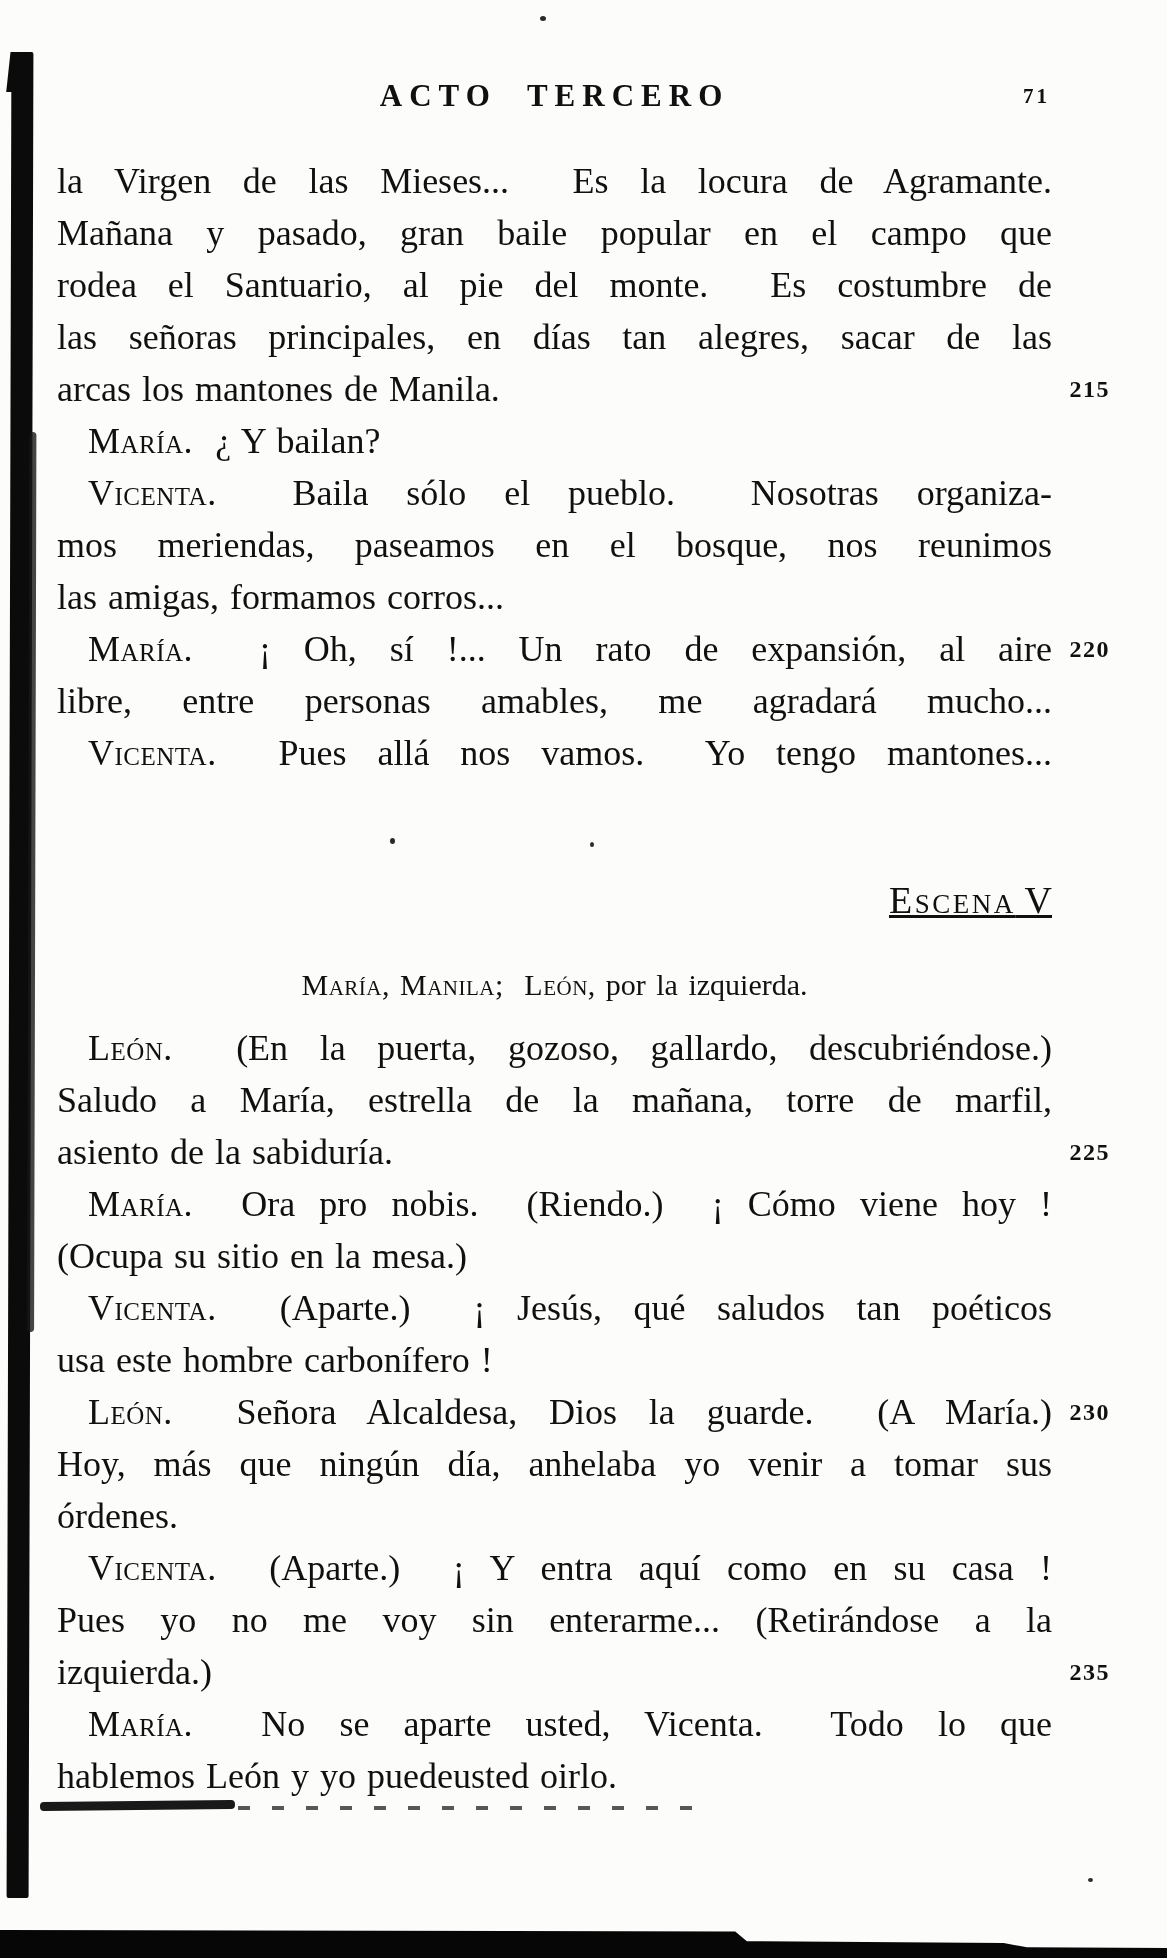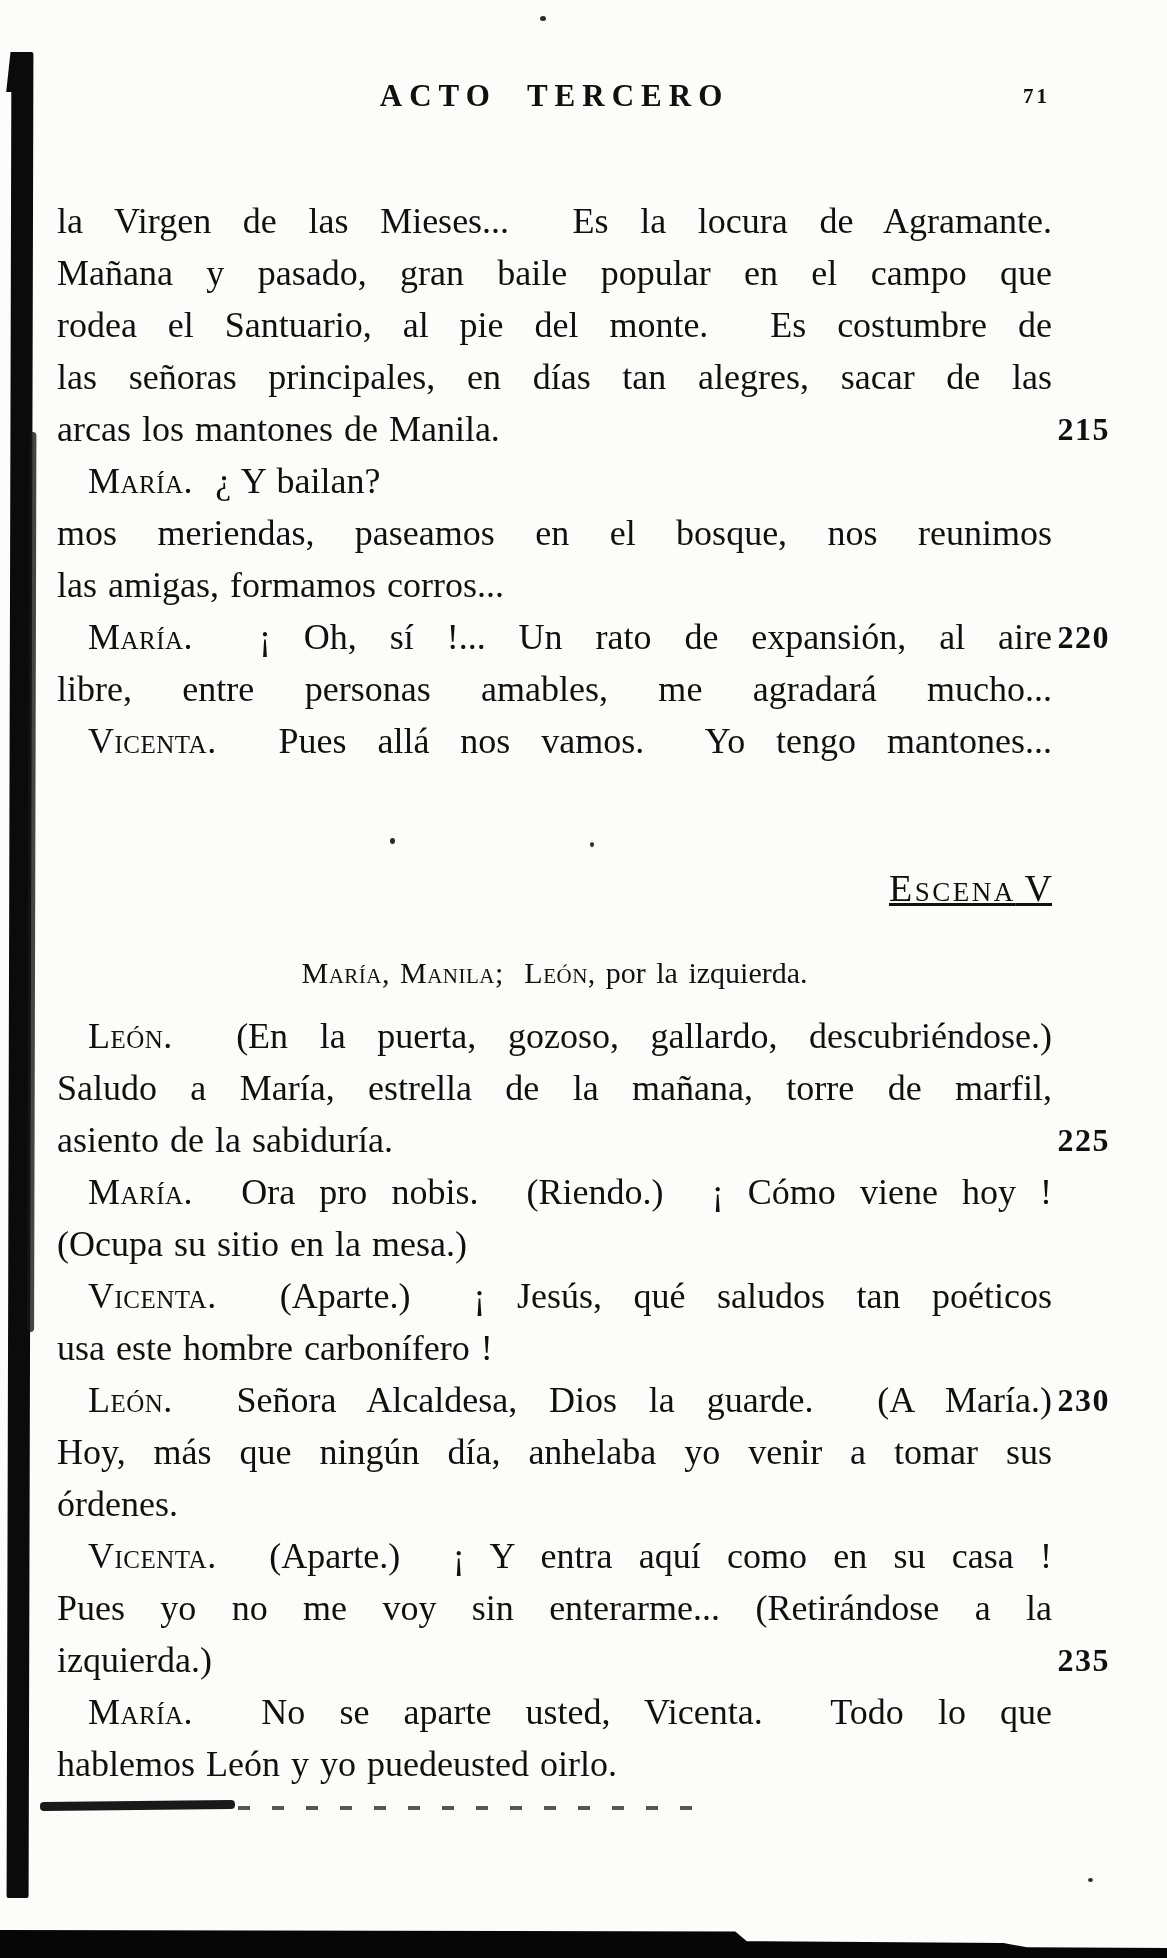--- a/index.html
+++ b/index.html
@@ -18,34 +18,34 @@
   .running .title{
     text-align:center;font-size:31px;font-weight:bold;
     letter-spacing:7px;word-spacing:16px;line-height:48px;
   }
   .running .pnum{
     position:absolute;right:2px;top:0;line-height:48px;
     font-size:21px;font-weight:bold;letter-spacing:3px;
   }
 
   
-  .textblock{position:absolute;left:57px;top:155px;width:995px;margin-top:40px;}
+  .textblock{position:absolute;left:57px;top:155px;width:995px;}
   .line{
     position:relative;height:52px;line-height:52px;
     font-size:36px;word-spacing:2px;overflow:visible;
   }
   .just{text-align:justify;text-align-last:justify;}
   .left{text-align:left;}
   .ind{text-indent:31px;}
   .sc{font-variant:small-caps;letter-spacing:0.5px;}
   .it{}
   .num{
     position:absolute;right:-58px;top:0;width:62px;height:52px;
     line-height:52px;text-align:left;text-align-last:right;text-indent:0;
-    font-size:32px;font-weight:bold;letter-spacing:1.5px;
+    font-size:24px;font-weight:bold;letter-spacing:1.5px;
   }
   .heading{height:52px;line-height:52px;text-align:right;font-size:38px;text-decoration:underline;}
   .heading .sc{letter-spacing:2.5px;}
   .cast{height:52px;line-height:52px;text-align:center;font-size:30px;word-spacing:3px;}
   .gap-a{height:95px;}
   .gap-b{height:33px;}
   .gap-c{height:11px;}
 
   
   .gutter{
@@ -91,20 +91,21 @@
     <div class="pnum">71</div>
   </div>
 
   <div class="textblock">
       <div class="line just"><span>la Virgen de las Mieses...&nbsp; Es la locura de Agramante.</span></div>
       <div class="line just"><span>Mañana y pasado, gran baile popular en el campo que</span></div>
       <div class="line just"><span>rodea el Santuario, al pie del monte.&nbsp; Es costumbre de</span></div>
       <div class="line just"><span>las señoras principales, en días tan alegres, sacar de las</span></div>
       <div class="line left"><span>arcas los mantones de Manila.</span><span class="num">215</span></div>
       <div class="line left ind"><span class="sc">María.</span><span>&nbsp; ¿ Y bailan?</span></div>
+      <div class="line just ind"><span class="sc">Vicenta.</span><span>&nbsp; Baila sólo el pueblo.&nbsp; Nosotras organiza-</span></div>
       <div class="line just"><span>mos meriendas, paseamos en el bosque, nos reunimos</span></div>
       <div class="line left"><span>las amigas, formamos corros...</span></div>
       <div class="line just ind"><span class="sc">María.</span><span>&nbsp; ¡ Oh, sí !... Un rato de expansión, al aire</span><span class="num">220</span></div>
       <div class="line just"><span>libre, entre personas amables, me agradará mucho...</span></div>
       <div class="line just ind"><span class="sc">Vicenta.</span><span>&nbsp; Pues allá nos vamos.&nbsp; Yo tengo mantones...</span></div>
       <div class="gap-a"></div>
       <div class="heading"><span class="sc">Escena</span><span> V</span></div>
       <div class="gap-b"></div>
       <div class="cast"><span class="sc">María</span><span>, </span><span class="sc">Manila</span><span>;&nbsp; </span><span class="sc">León</span><span>, por la izquierda.</span></div>
       <div class="gap-c"></div>

